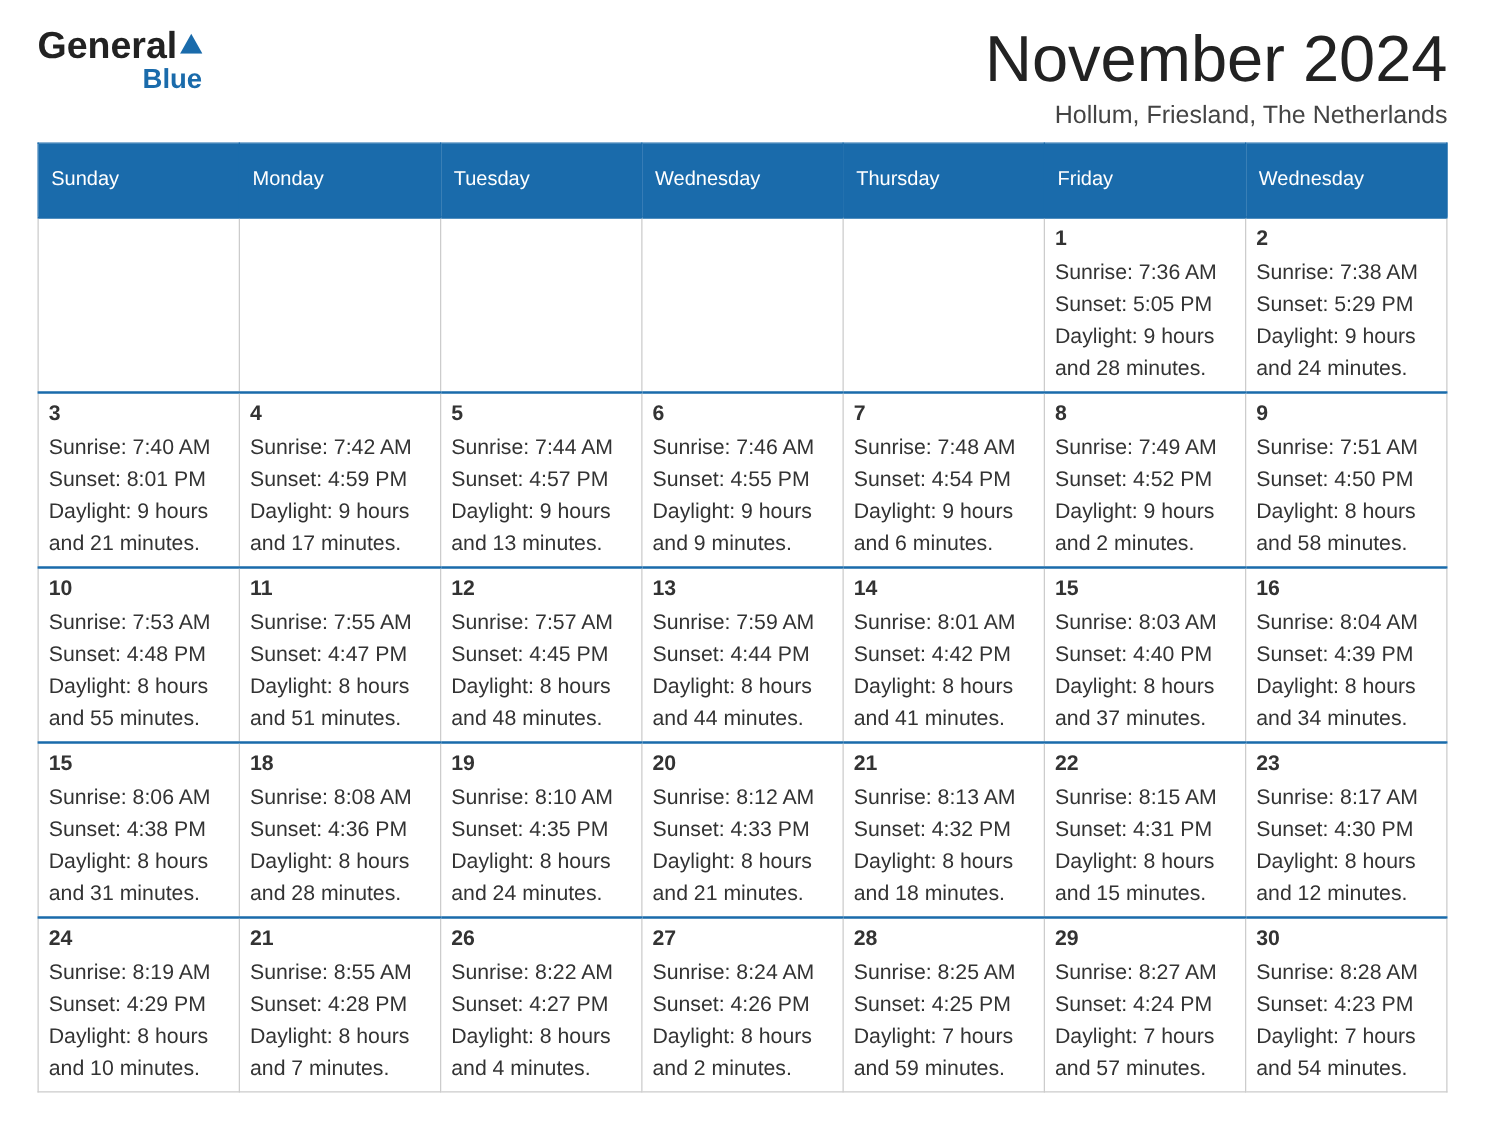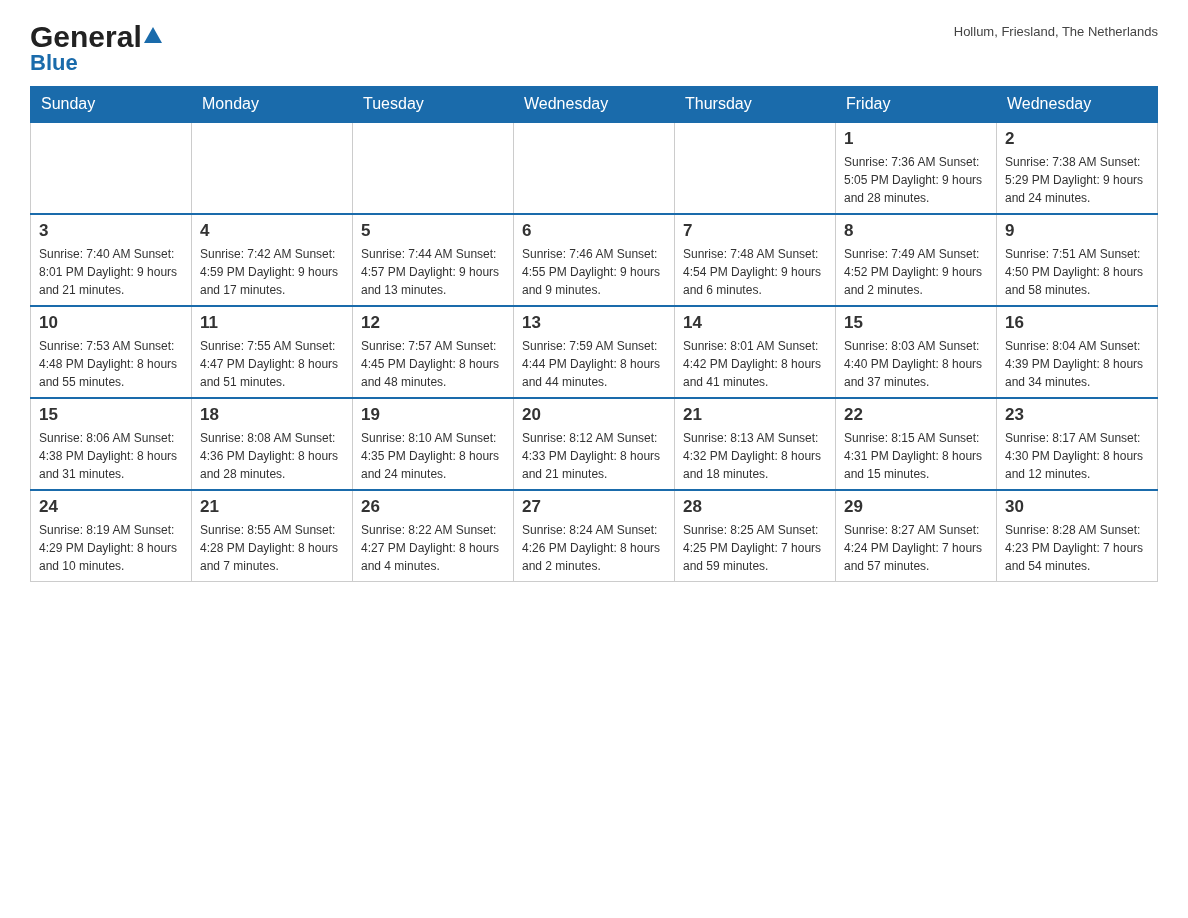--- a/index.html
+++ b/index.html
@@ -13,68 +13,68 @@
     }
     .header {
       display: flex;
       justify-content: space-between;
       align-items: flex-start;
       margin-bottom: 10px;
     }
     .logo {
       display: flex;
       flex-direction: column;
-      align-items: flex-start;
+      align-items: flex-end;
     }
     .title-block {
       text-align: right;
     }
     .month-title {
       font-size: 52px;
       font-weight: normal;
       color: #222;
       line-height: 1.1;
     }
     .location-title {
-      font-size: 13px;
+      font-size: 20px;
       color: #444;
       margin-top: 4px;
     }
     .calendar {
       width: 100%;
       border-collapse: collapse;
       margin-top: 10px;
     }
     .calendar th {
       background-color: #1a6bab;
       color: #fff;
       font-size: 16px;
       font-weight: normal;
-      padding: 8px 10px;
+      padding: 20px 10px;
       text-align: left;
       border: 1px solid #1a6bab;
     }
     .calendar td {
       vertical-align: top;
       border: 1px solid #ccc;
       padding: 6px 8px;
       width: 14.28%;
       min-height: 110px;
       font-size: 13px;
       color: #333;
     }
     .day-num {
       font-size: 17px;
       font-weight: bold;
       color: #333;
       display: block;
       margin-bottom: 4px;
     }
     .day-info {
-      font-size: 12px;
+      font-size: 17px;
       line-height: 1.5;
       color: #333;
     }
     .empty-cell {
       background: #fff;
     }
     tr.week-row td {
       border-top: 2px solid #1a6bab;
     }
     .logo-text-general {
@@ -96,20 +96,21 @@
   <div class="logo">
     <div style="display:flex;align-items:center;">
       <span class="logo-text-general">General</span>
       <svg width="18" height="18" viewBox="0 0 18 18" style="margin-left:2px;margin-top:-6px;">
         <polygon points="0,18 18,18 9,2" fill="#1a6bab"></polygon>
       </svg>
     </div>
     <div class="logo-row2">Blue</div>
   </div>
   <div class="title-block">
+    <div class="month-title">November 2024</div>
     <div class="location-title">Hollum, Friesland, The Netherlands</div>
   </div>
 </div>
 
 <table class="calendar">
   <thead>
     <tr>
     <th>Sunday</th>
         <th>Monday</th>
         <th>Tuesday</th>

